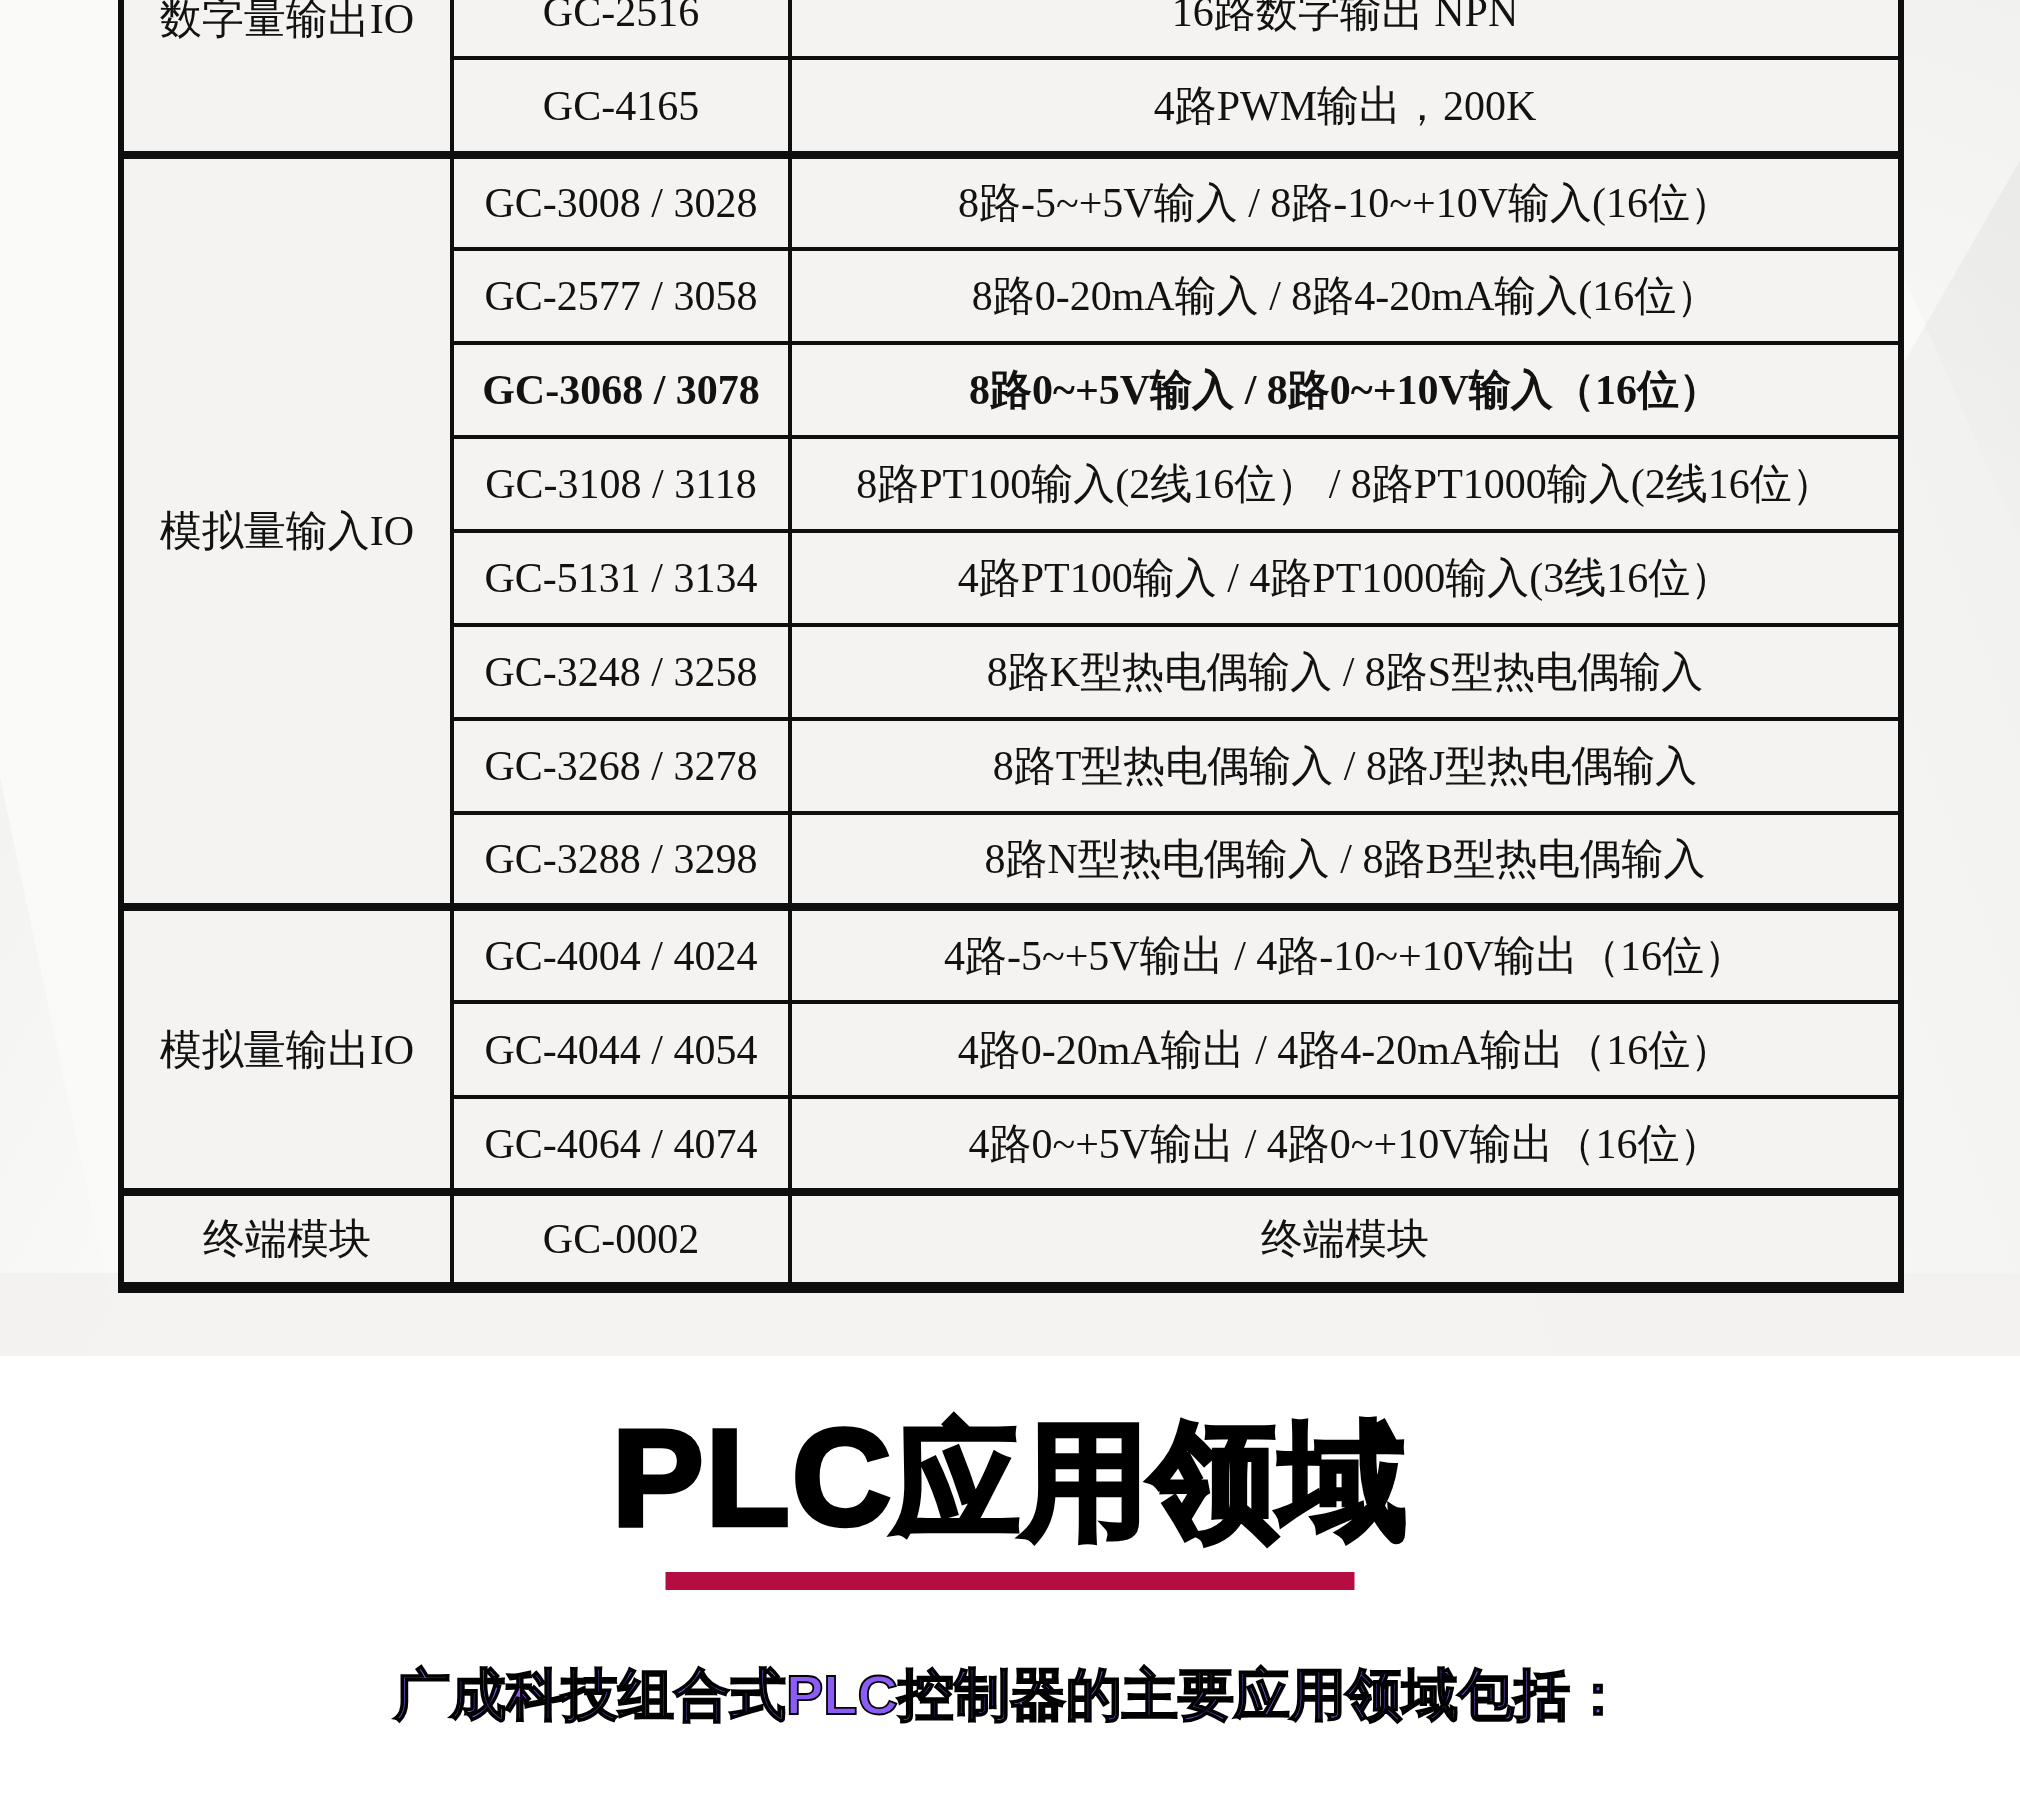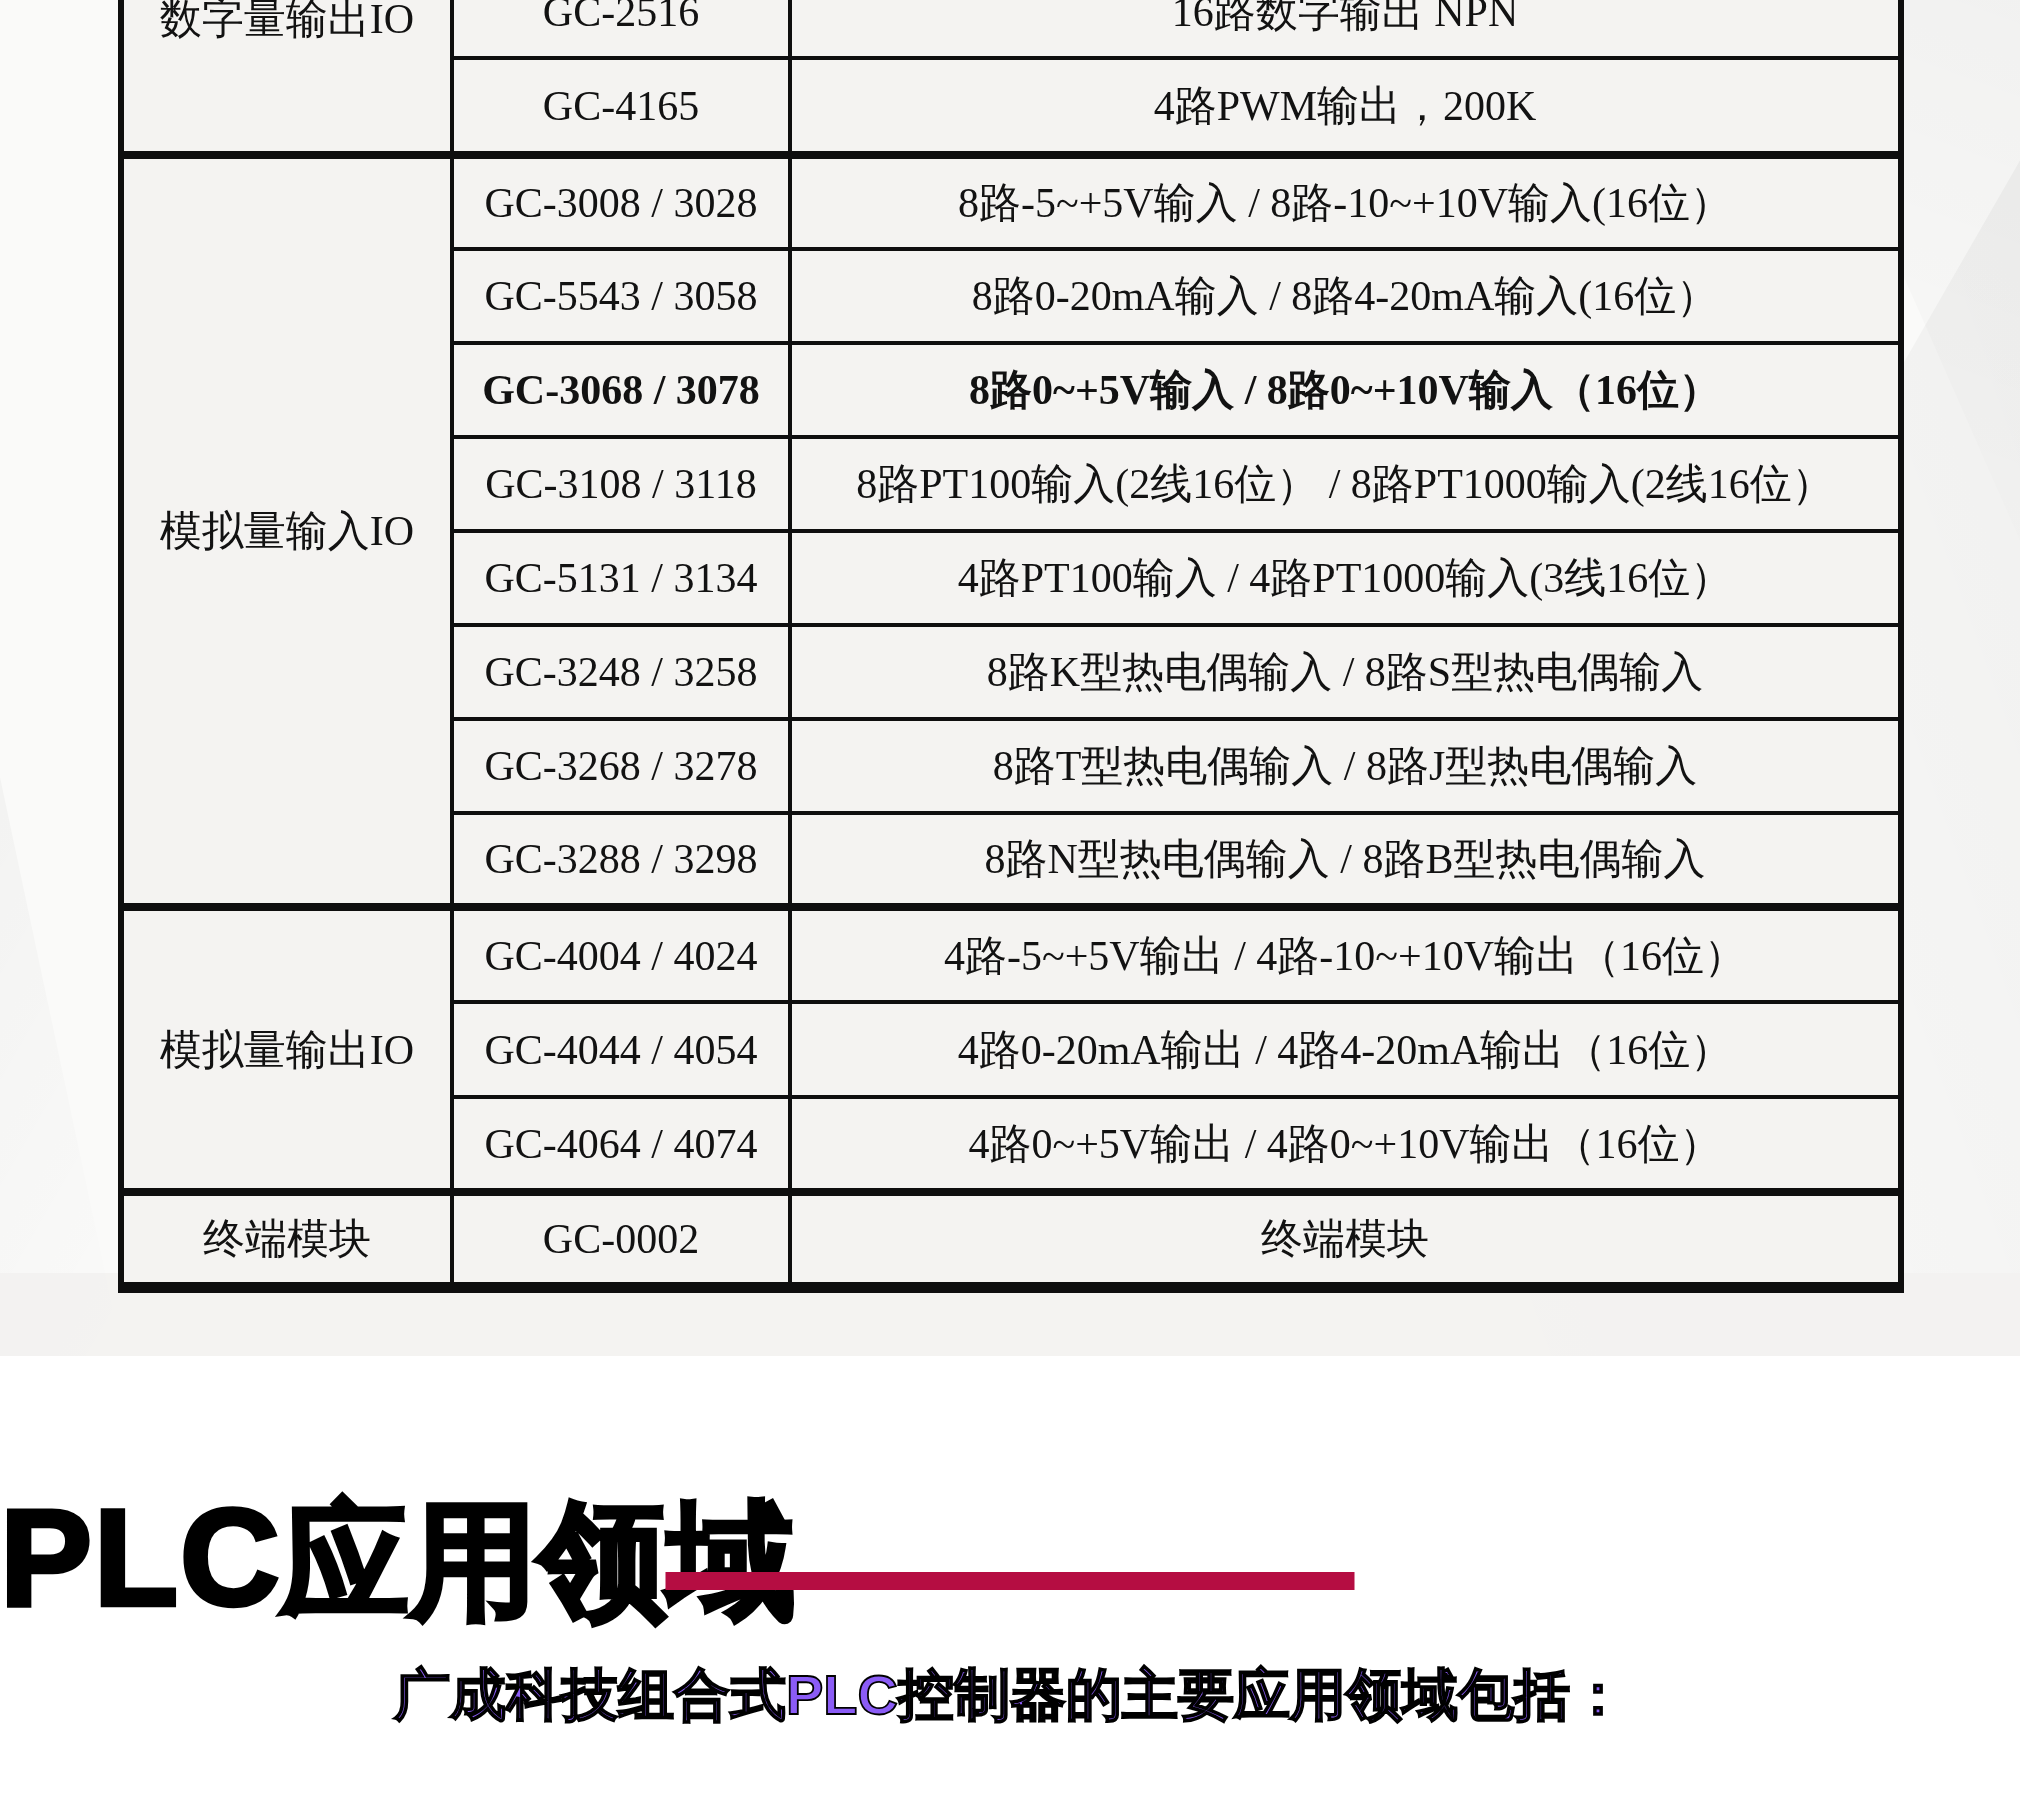--- a/index.html
+++ b/index.html
@@ -68,23 +68,23 @@
   .spec-table tr:first-child > td { border-top: 0; }
   .spec-table tr.section-start > td { border-top-width: 8.2px; }
   .spec-table tr:last-child > td { border-bottom-width: 11px; }
   .spec-table td.cat-first {
     vertical-align: top;
     padding-top: 23.6px;
   }
 
   
   .title-block {
-    position: absolute; left: 0; top: 1482px;
+    position: absolute; left: 0; top: 1402px;
     width: 2020px;
-    text-align: left;
+    text-align: center;
     line-height: 1.1;
     color: #000000;
     font-weight: bold;
     white-space: nowrap;
   }
   .title-latin {
     font-size: 138px;
     -webkit-text-stroke: 4.5px #000;
     letter-spacing: 1.8px;
   }
@@ -136,21 +136,21 @@
       <tr style="height: 97px;">
         <td class="model">GC-4165</td>
         <td class="desc">4路PWM输出，200K</td>
       </tr>
       <tr class="section-start" style="height: 94px;">
         <td class="cat" rowspan="8">模拟量输入IO</td>
         <td class="model">GC-3008 / 3028</td>
         <td class="desc">8路-5~+5V输入 / 8路-10~+10V输入(16位）</td>
       </tr>
       <tr style="height: 94px;">
-        <td class="model">GC-5543 / 3058</td>
+        <td class="model">GC-2577 / 3058</td>
         <td class="desc">8路0-20mA输入 / 8路4-20mA输入(16位）</td>
       </tr>
       <tr style="height: 94px; font-weight: bold;">
         <td class="model">GC-3068 / 3078</td>
         <td class="desc">8路0~+5V输入 / 8路0~+10V输入（16位）</td>
       </tr>
       <tr style="height: 94px;">
         <td class="model">GC-3108 / 3118</td>
         <td class="desc">8路PT100输入(2线16位） / 8路PT1000输入(2线16位）</td>
       </tr>

